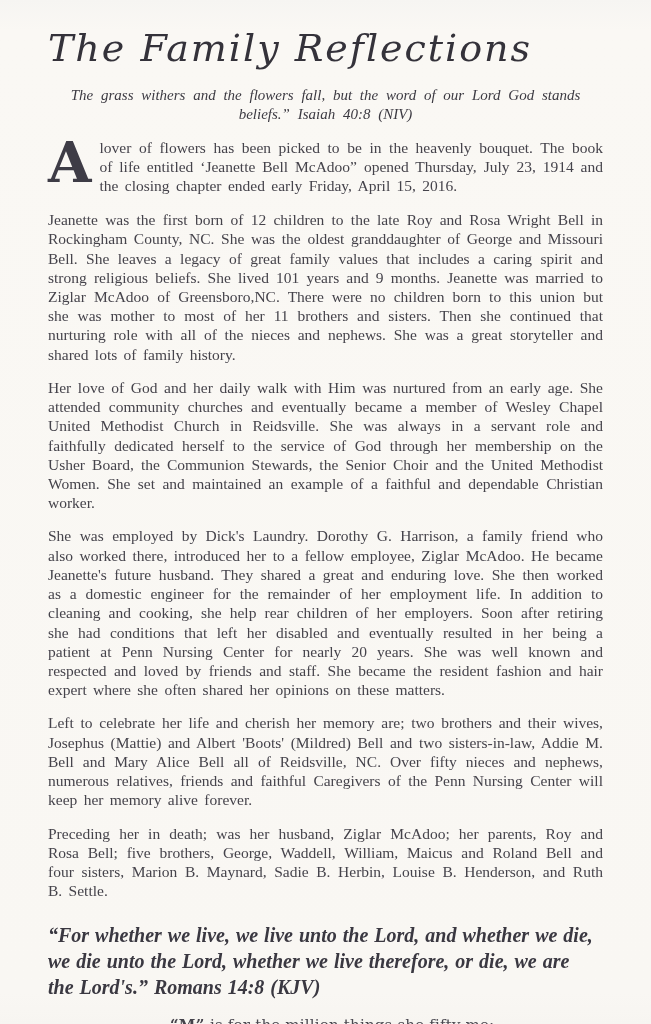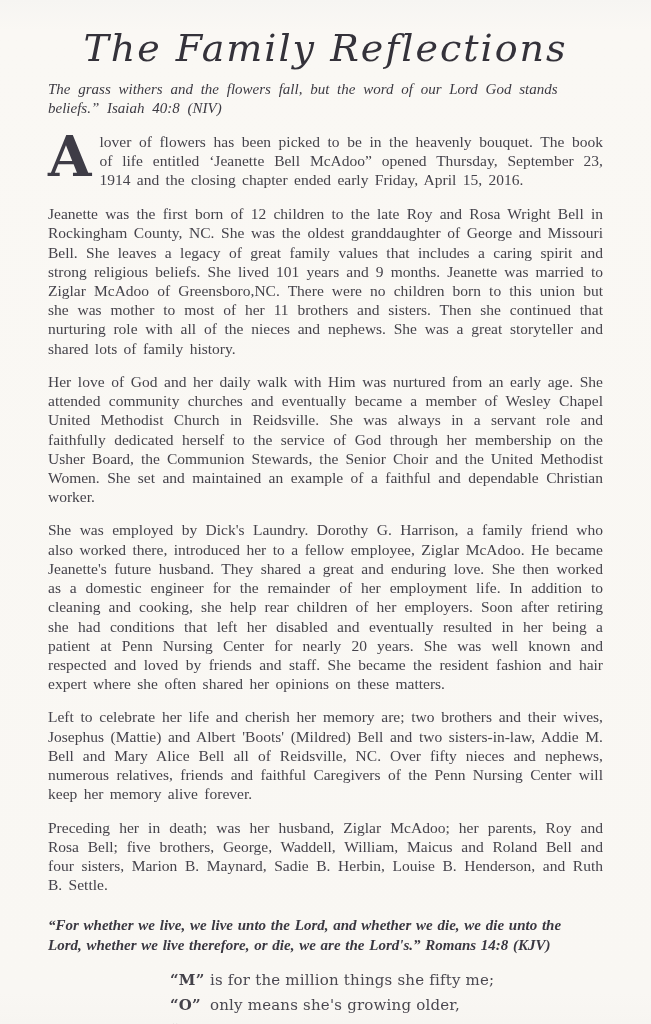--- a/index.html
+++ b/index.html
@@ -13,31 +13,31 @@
     height: 1024px;
     margin: 0 auto;
     background: linear-gradient(180deg, #f6f5f2 0%, #faf8f4 3%, #f9f7f3 97%, #f7f5f1 100%);
     color: #413f46;
     font-family: "Liberation Serif", serif;
     overflow: hidden;
     box-sizing: border-box;
     padding: 26px 48px 0 48px;
   }
   .title {
-    margin: 0 0 10px 0;
-    text-align: center;
+    margin: 0 0 16px 0;
+    text-align: left;
     font-family: "DejaVu Serif", serif;
     font-style: italic;
     font-weight: normal;
     font-size: 38px;
     letter-spacing: 2px;
     color: #34323a;
   }
   .epigraph {
-    text-align: left;
+    text-align: center;
     font-style: italic;
     font-size: 15px;
     line-height: 1.25;
     word-spacing: 4px;
     color: #3c3a42;
     margin-bottom: 14px;
   }
   p.body-par {
     margin: 0 0 14px 0;
     font-size: 15.5px;
@@ -51,21 +51,21 @@
     float: left;
     font-family: "DejaVu Serif", serif;
     font-weight: bold;
     font-size: 56px;
     line-height: 0.78;
     padding: 3px 8px 0 0;
     color: #3e3c46;
   }
   .scripture {
     margin: 22px 8px 16px 0;
-    font-size: 15px;
+    font-size: 20px;
     line-height: 1.3;
     font-style: italic;
     font-weight: bold;
     word-spacing: 1px;
     color: #3a3841;
     text-align: left;
   }
   .acrostic {
     margin: 16px 0 0 122px;
   }
@@ -93,21 +93,21 @@
 
   <h1 class="title">The Family Reflections</h1>
 
   <div class="epigraph">
     <div>The grass  withers  and  the flowers  fall,  but  the  word  of  our  Lord  God stands</div>
     <div>beliefs.”   Isaiah   40:8  (NIV)</div>
   </div>
 
   <p class="body-par opening">
     <span class="dropcap">A</span>
-    <span>lover of flowers has been picked to be in the heavenly bouquet.  The book of life entitled ‘Jeanette Bell McAdoo” opened Thursday, September 23, 1914 and the closing chapter ended early Friday, April 15, 2016.</span>
+    <span>lover of flowers has been picked to be in the heavenly bouquet.  The book of life entitled ‘Jeanette Bell McAdoo” opened Thursday, July 23, 1914 and the closing chapter ended early Friday, April 15, 2016.</span>
   </p>
 
   <p class="body-par">Jeanette was the first born of 12 children to the late Roy and Rosa Wright Bell in Rockingham County, NC. She was the oldest granddaughter of George and Missouri Bell.  She leaves a legacy of great family values that includes a caring spirit and strong religious beliefs. She lived 101 years and 9 months. Jeanette was married to Ziglar McAdoo of Greensboro,NC.  There were no children born to this union but she was mother to most of her 11 brothers and sisters.  Then she continued that nurturing role with all of the nieces and nephews. She was a great storyteller and shared lots of family history.</p>
 
   <p class="body-par">Her love of God and her daily walk with Him was nurtured from an early age. She attended community churches and eventually became a member of Wesley Chapel United Methodist Church in Reidsville.  She was always in a servant role and faithfully dedicated herself to the service of God through her membership on the Usher Board, the Communion Stewards, the Senior Choir and the United Methodist Women.  She set and maintained an example of a faithful and dependable Christian worker.</p>
 
   <p class="body-par">She was employed by Dick's Laundry.   Dorothy G. Harrison, a family friend who also worked there, introduced her to a fellow employee, Ziglar McAdoo. He became Jeanette's future husband.  They shared a great and enduring love. She then worked as a domestic engineer for the remainder of her employment life.  In addition to cleaning and cooking, she help rear children of her employers. Soon after retiring she had conditions that left her disabled and eventually resulted in her being a patient at Penn Nursing Center for nearly 20 years.  She was well known and respected and loved by friends and staff. She became the resident fashion and hair expert where she often shared her opinions on these matters.</p>
 
   <p class="body-par">Left to celebrate her life and cherish her memory are; two brothers and their wives, Josephus (Mattie) and Albert 'Boots' (Mildred) Bell and two sisters-in-law, Addie M. Bell and Mary Alice Bell all of Reidsville, NC. Over fifty nieces and nephews, numerous relatives, friends and faithful Caregivers of the Penn Nursing Center will keep her memory alive forever.</p>
 

